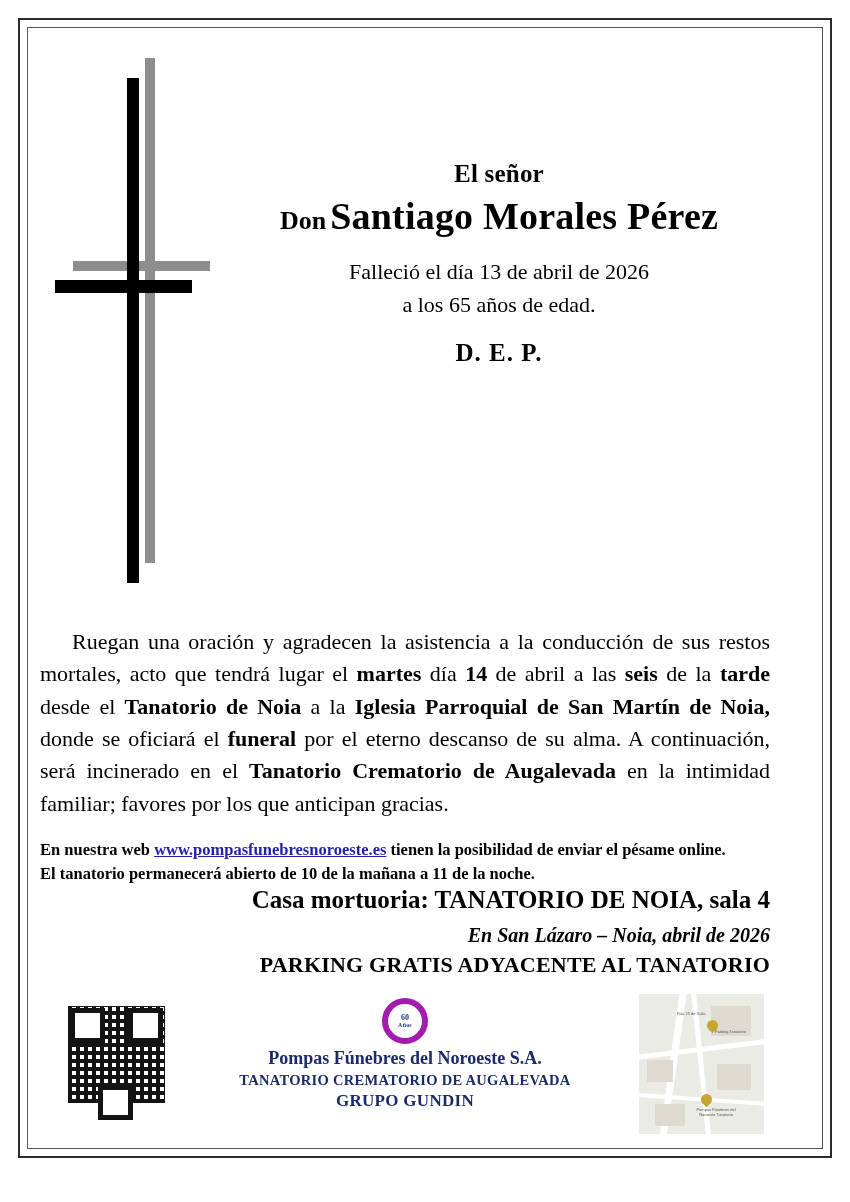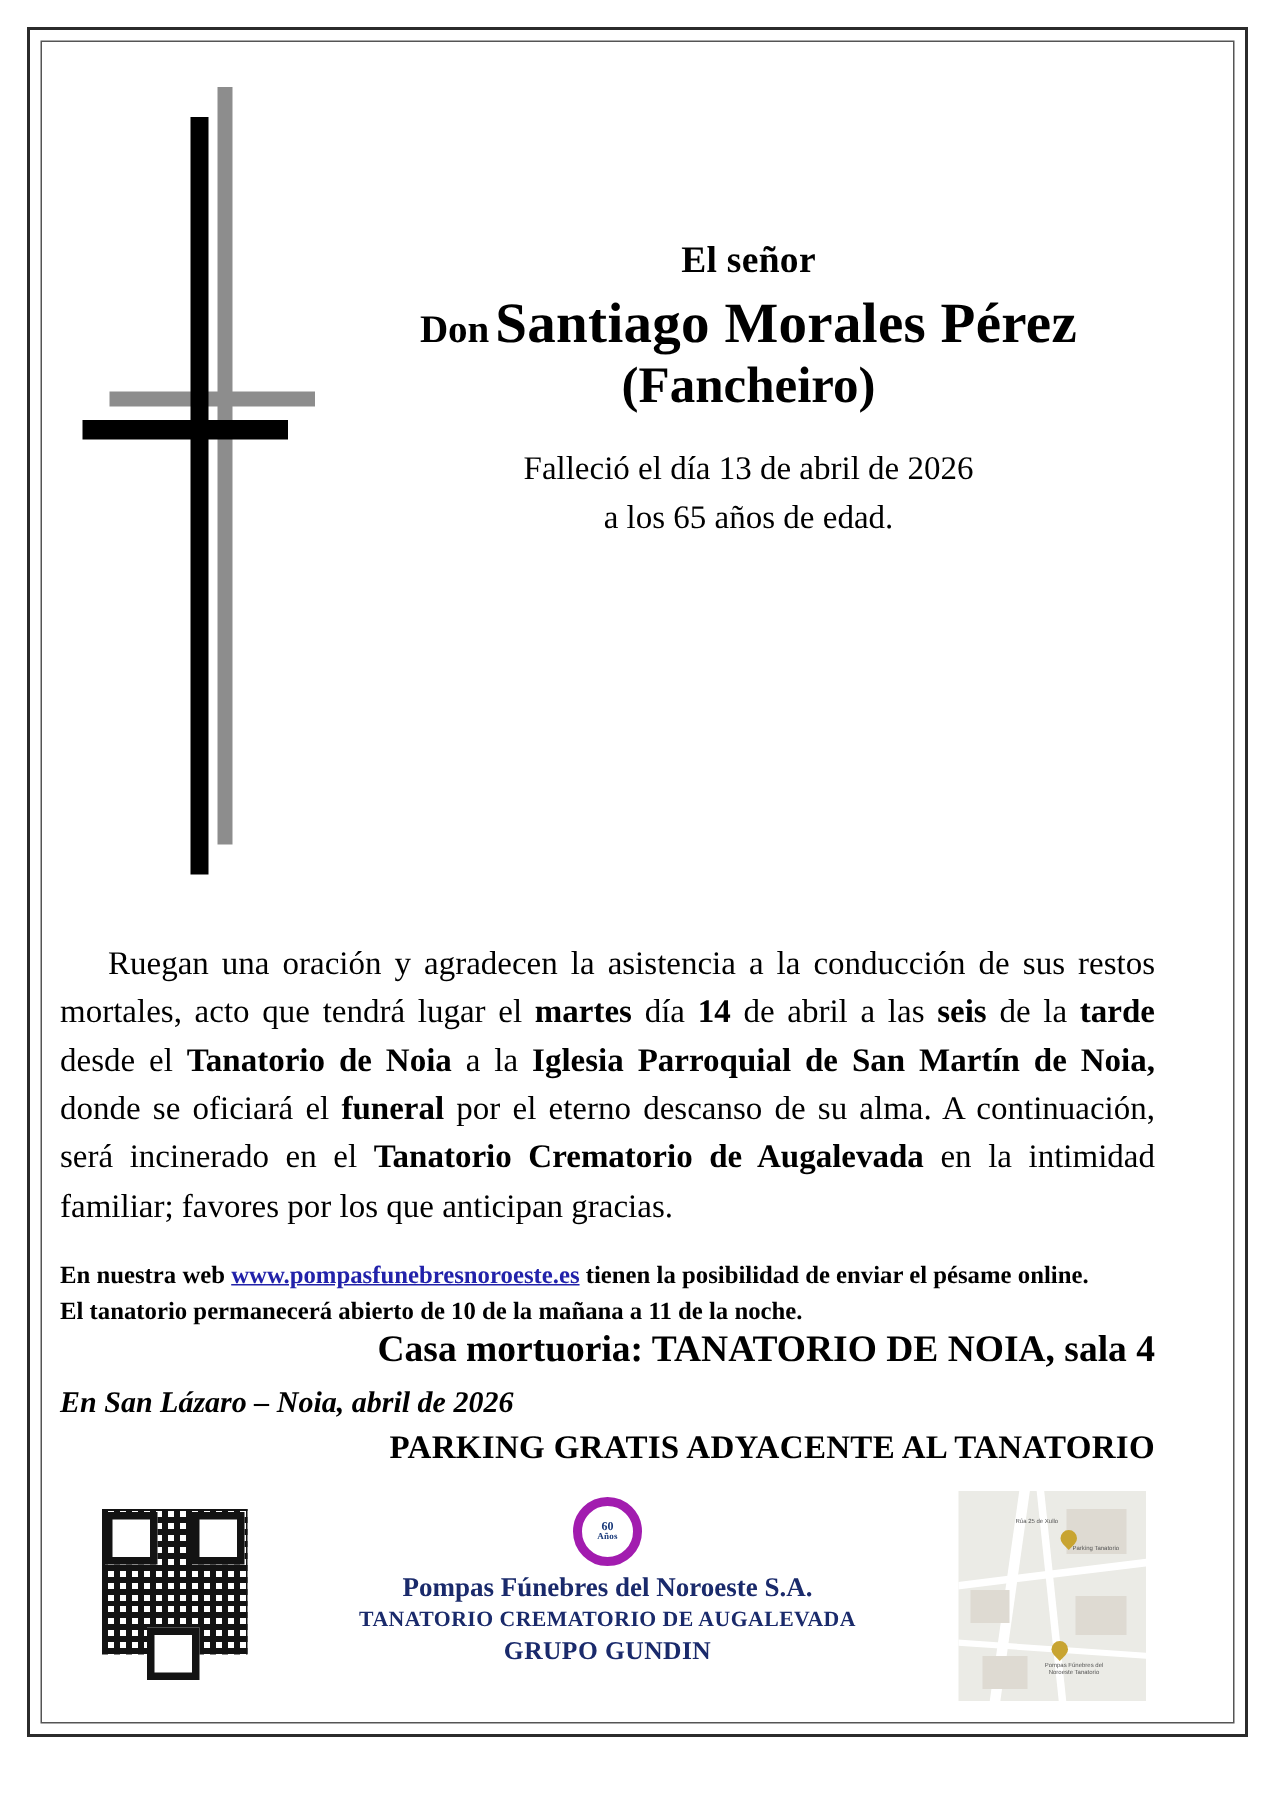--- a/index.html
+++ b/index.html
@@ -175,21 +175,21 @@
     width: 730px;
     text-align: right;
     font-size: 25px;
     font-weight: bold;
   }
   .place-date {
     position: absolute;
     left: 0px;
     top: 886px;
     width: 730px;
-    text-align: left;
+    text-align: right;
     font-size: 20px;
     font-weight: bold;
     font-style: italic;
   }
   .parking {
     position: absolute;
     left: 0px;
     top: 914px;
     width: 730px;
     text-align: right;
@@ -352,25 +352,25 @@
       <div class="v-black"></div>
       <div class="h-black"></div>
     </div>
 
     <div class="main">
       <div class="el-senor">El señor</div>
       <div class="name-line">
         <span class="don">Don</span>
         <span class="name">Santiago Morales Pérez</span>
       </div>
-      <div class="nickname">(Fancheiro)</div>
       <div class="died">
         <div>Falleció el día 13 de abril de 2026</div>
         <div>a los 65 años de edad.</div>
       </div>
+      <div class="dep">D. E. P.</div>
     </div>
 
     <div class="body-text">
       <span>Ruegan una oración y agradecen la asistencia a la conducción de sus restos mortales, acto que tendrá lugar el </span><b>martes</b><span> día </span><b>14</b><span> de abril a las </span><b>seis</b><span> de la </span><b>tarde</b><span> desde el </span><b>Tanatorio de Noia</b><span> a la </span><b>Iglesia Parroquial de San Martín de Noia,</b><span> donde se oficiará el </span><b>funeral</b><span> por el eterno descanso de su alma. A continuación, será incinerado en el </span><b>Tanatorio Crematorio de Augalevada</b><span> en la intimidad familiar; favores por los que anticipan gracias.</span>
     </div>
 
     <div class="web-note">
       <span>En nuestra web </span><a href="#">www.pompasfunebresnoroeste.es</a><span> tienen la posibilidad de enviar el pésame online.</span>
       <div>El tanatorio permanecerá abierto de 10 de la mañana a 11 de la noche.</div>
     </div>

